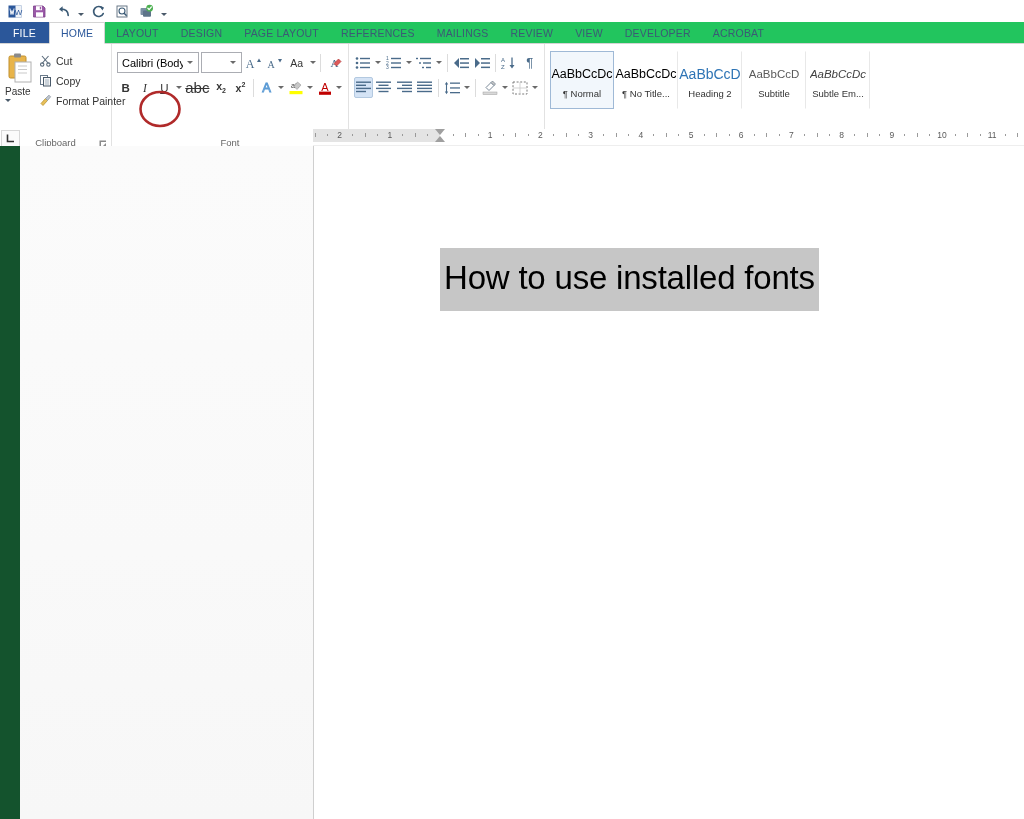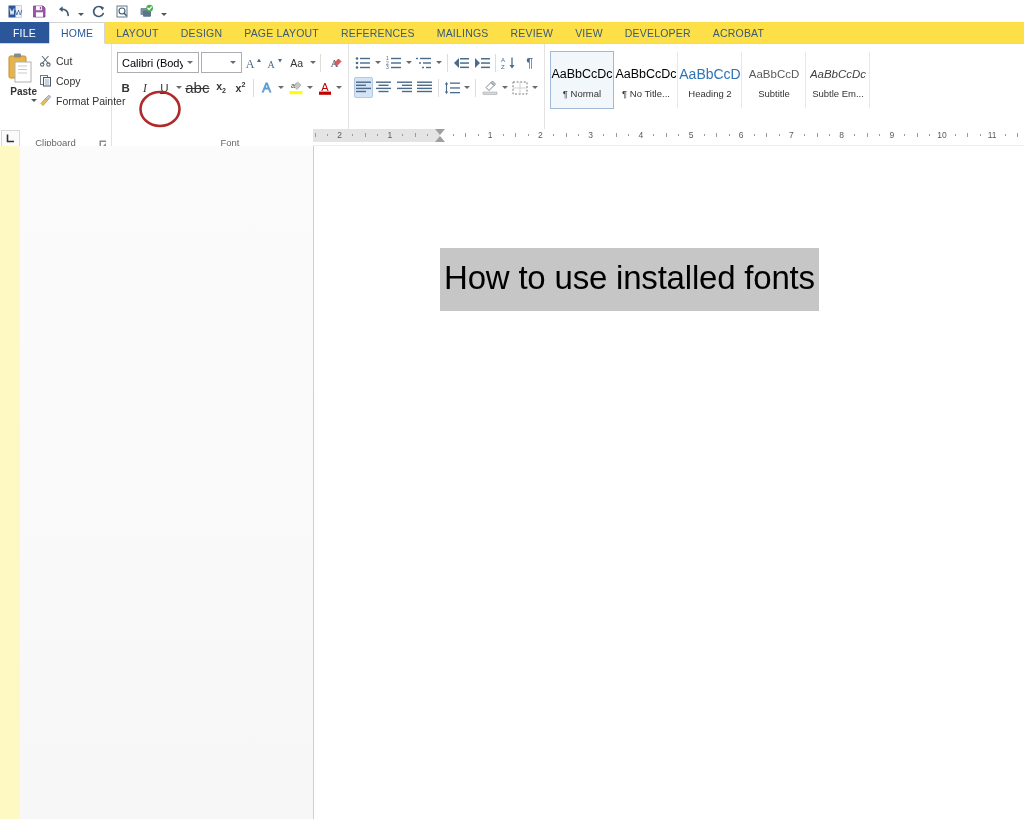--- a/index.html
+++ b/index.html
@@ -34,21 +34,21 @@
   .caret-dn {
     width: 0; height: 0;
     border-left: 3px solid transparent;
     border-right: 3px solid transparent;
     border-top: 3px solid #4a5a6a;
   }
 
   
   #tabstrip {
     height: 22px;
-    background: #fde047;
+    background: #22c55e;
     display: flex;
     align-items: stretch;
     font-size: 10.5px;
     position: relative;
     border-bottom: 1px solid #d4d4d4;
   }
   .tab {
     padding: 0 11px;
     display: flex; align-items: center;
     color: #3b5a75;
@@ -103,23 +103,22 @@
     font-size: 9px; color: #777;
     line-height: 1;
     cursor: default;
   }
 
   
   #grp-clipboard { width: 112px; }
   .paste-col {
     width: 44px;
     display: flex; flex-direction: column;
-    align-items: flex-end;
+    align-items: flex-start;
     padding-top: 2px;
-    font-weight: bold;
   }
   .paste-label { font-size: 10px; color: #333; margin-top: 1px; }
   .clip-col { display: flex; flex-direction: column; justify-content: flex-start; padding-top: 3px; gap: 3px; }
   .clip-item {
     display: flex; align-items: center; gap: 4px;
     font-size: 10.5px; color: #333;
     height: 17px; padding: 0 2px;
     cursor: default; white-space: nowrap;
   }
 
@@ -259,21 +258,21 @@
     border-left: 5px solid transparent;
     border-right: 5px solid transparent;
     border-bottom: 6px solid #9f9f9f;
   }
 
   
   #workarea {
     position: absolute;
     left: 0; top: 146px;
     width: 1024px; height: 673px;
-    background: #fef9c3;
+    background: #14532d;
   }
   #left-pane {
     position: absolute;
     left: 20px; top: 0;
     width: 293px; height: 673px;
     background: linear-gradient(180deg,#fbfbfb 0%,#f9f9f9 60%,#f7f7f7 100%);
   }
   #pane-divider {
     position: absolute;
     left: 313px; top: 0;

